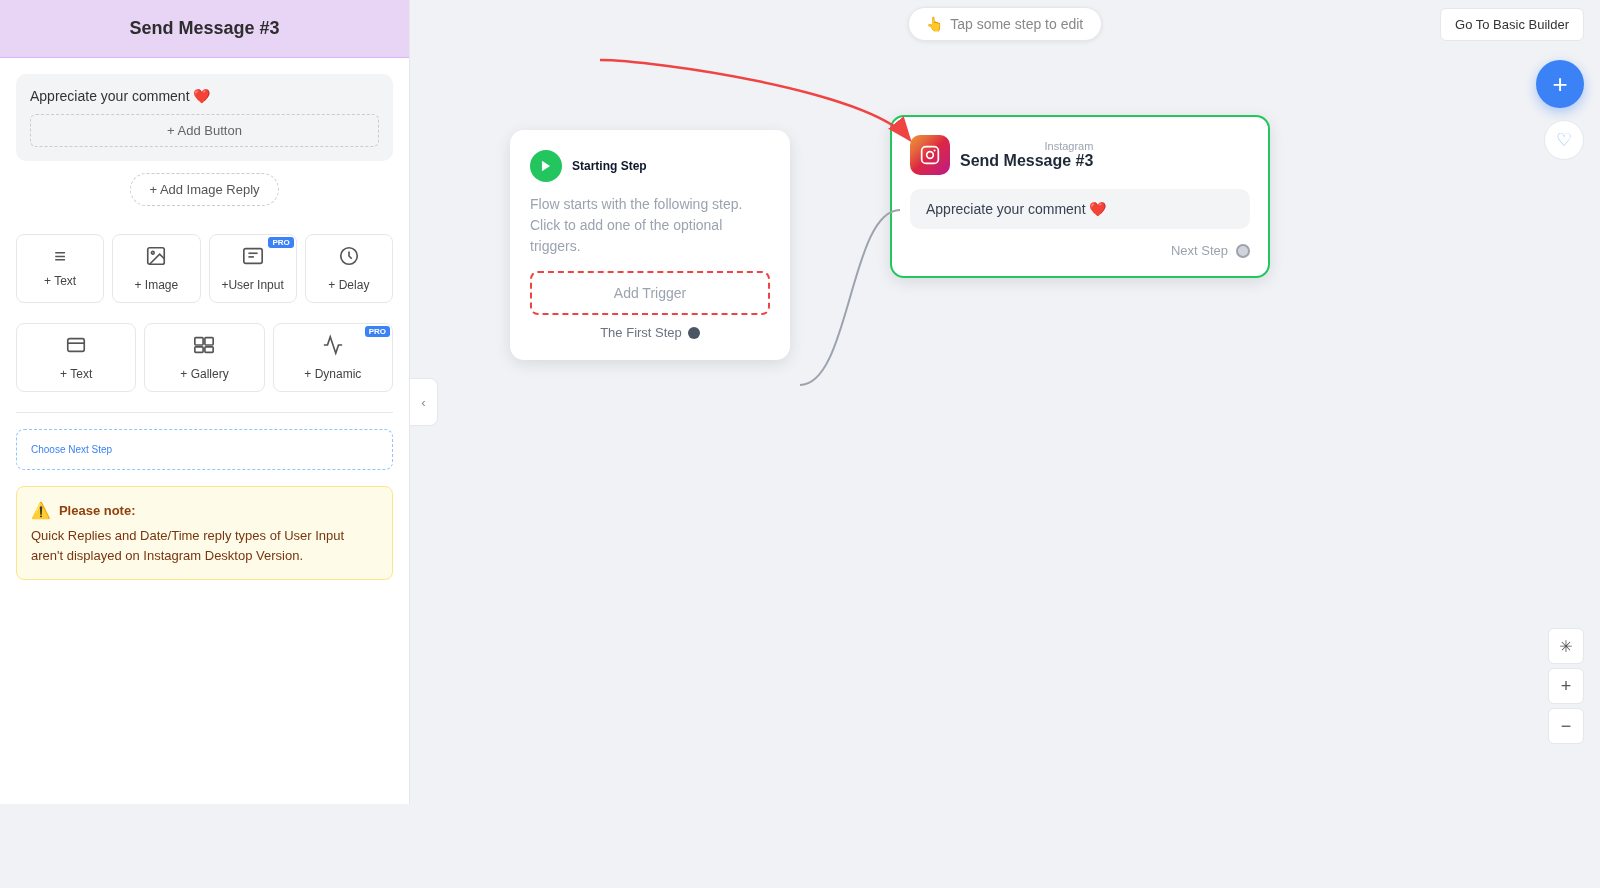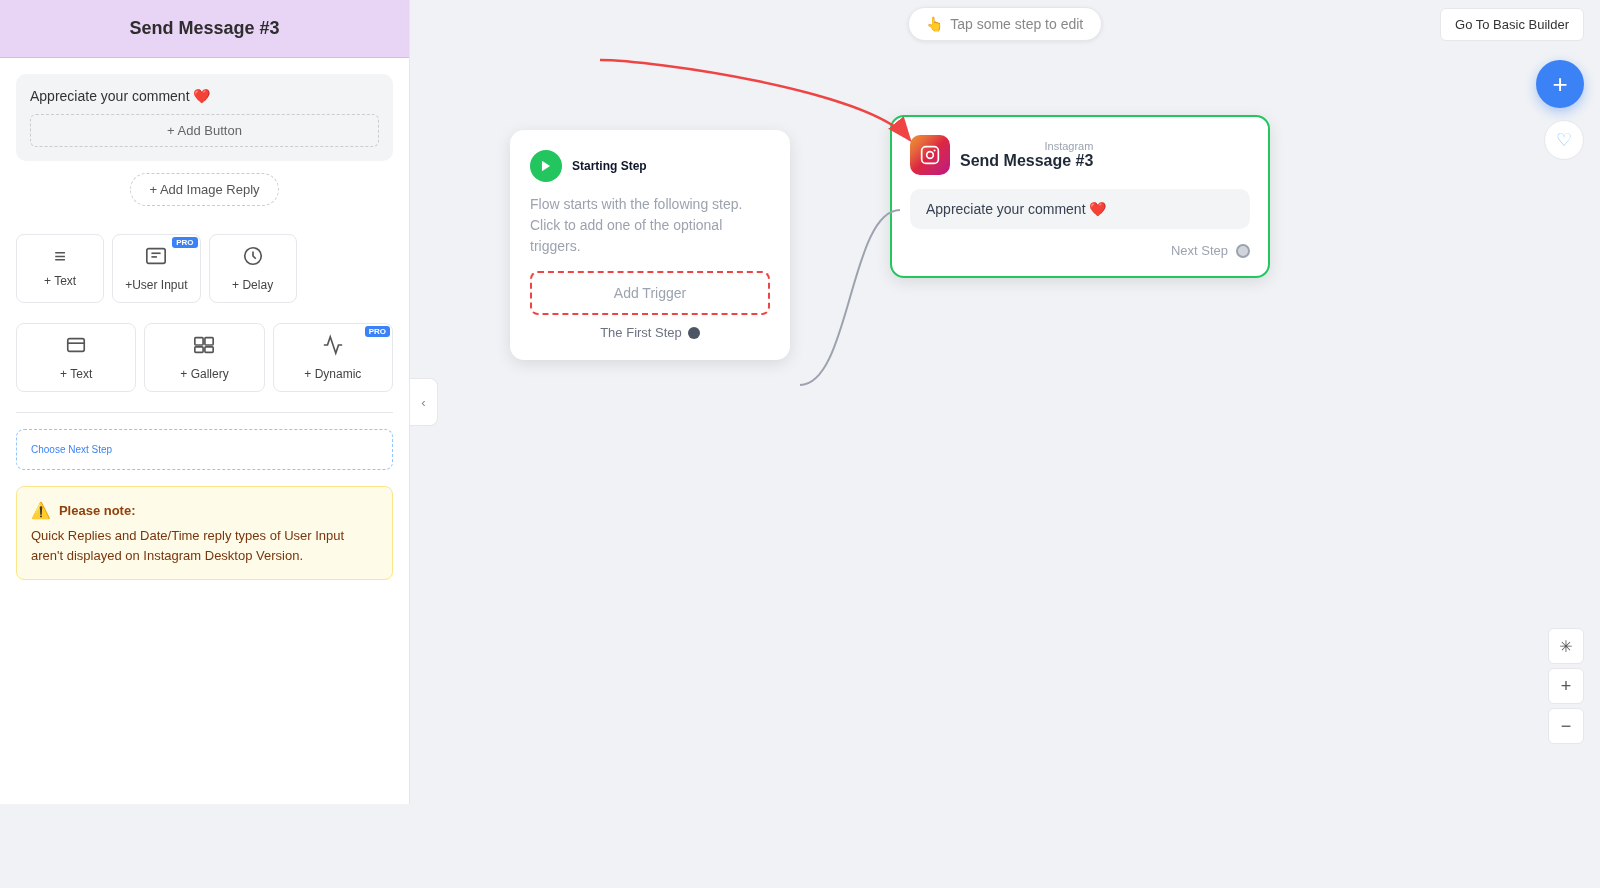--- a/index.html
+++ b/index.html
@@ -474,20 +474,30 @@
       
       <div class="quick-reply-area">
         <button class="quick-reply-btn">+ Add Image Reply</button>
       </div>
 
       
       <div class="content-types">
         <button class="content-type-btn">
           <span class="content-type-icon">≡</span>
           <span>+ Text</span>
+        </button>
+        <button class="content-type-btn">
+          <span class="content-type-icon">
+            <svg width="22" height="22" viewBox="0 0 24 24" fill="none" stroke="#555" stroke-width="1.8">
+              <rect x="3" y="3" width="18" height="18" rx="2"></rect>
+                <circle cx="8.5" cy="8.5" r="1.5"></circle>
+                <polyline points="21 15 16 10 5 21"></polyline>
+            </svg>
+          </span>
+          <span>+ Image</span>
         </button>
         <button class="content-type-btn">
           <div class="pro-badge">PRO</div>
           <span class="content-type-icon">
             <svg width="22" height="22" viewBox="0 0 24 24" fill="none" stroke="#555" stroke-width="1.8">
               <rect x="2" y="4" width="20" height="16" rx="2"></rect>
                 <line x1="7" y1="9" x2="17" y2="9"></line>
                 <line x1="7" y1="13" x2="13" y2="13"></line>
             </svg>
           </span>

